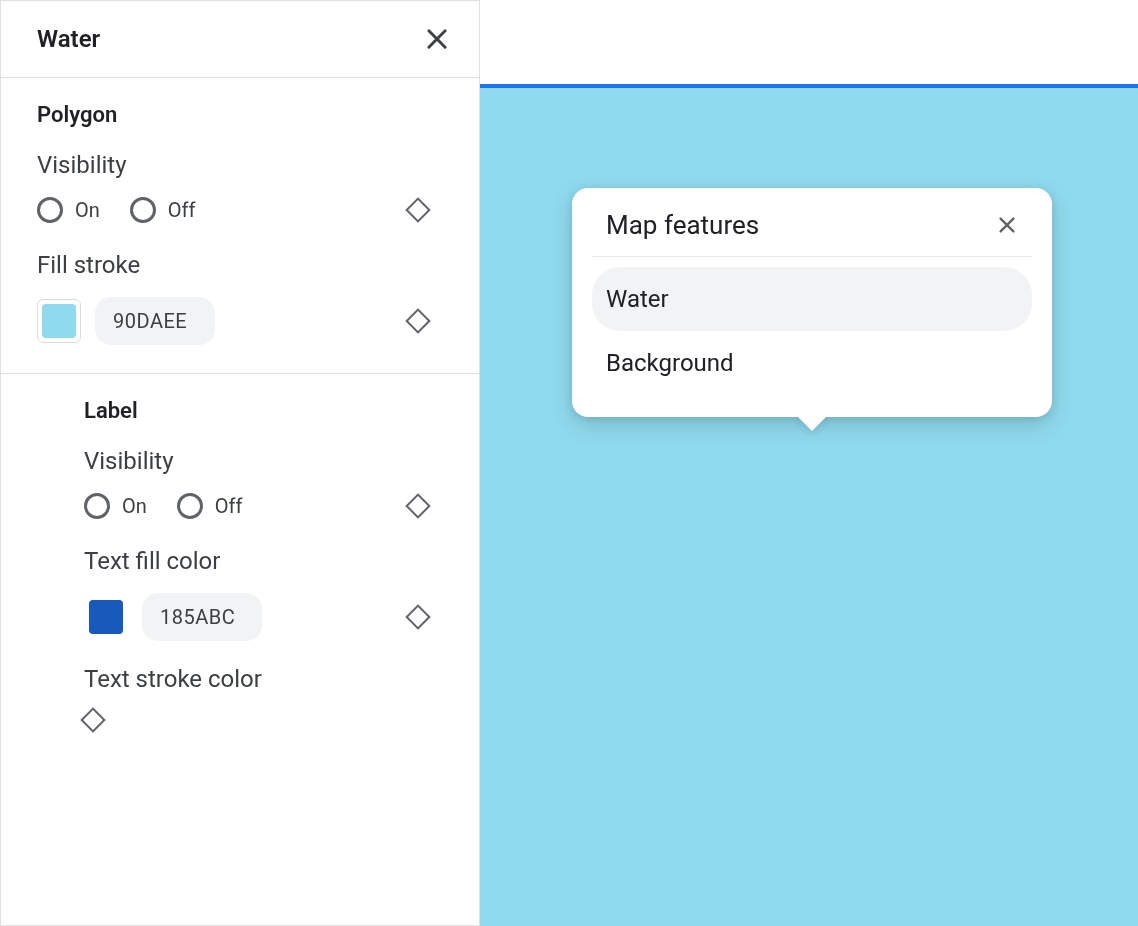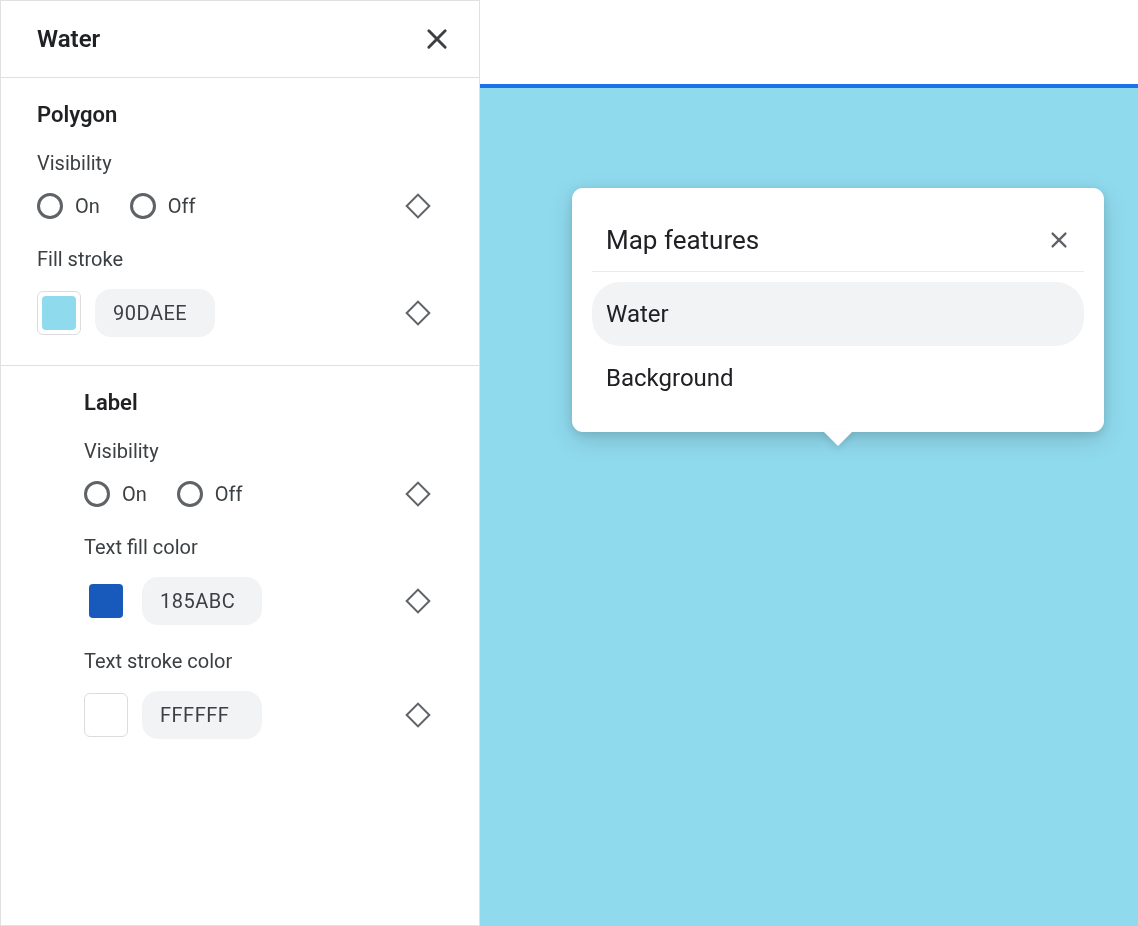--- a/index.html
+++ b/index.html
@@ -47,21 +47,21 @@
       border-bottom: none;
       margin-left: 47px;
     }
     .section-title {
       font-size: 22px;
       font-weight: 600;
       color: #202124;
       margin-bottom: 24px;
     }
     .field-label {
-      font-size: 20px;
+      font-size: 24px;
       color: #3c4043;
       margin-bottom: 18px;
       font-weight: 400;
     }
     .visibility-row {
       display: flex;
       align-items: center;
       justify-content: space-between;
       margin-bottom: 28px;
     }
@@ -150,25 +150,25 @@
       border-bottom: 4px solid #1a73e8;
     }
     .map-canvas {
       flex: 1;
       position: relative;
     }
     .popup {
       position: absolute;
       top: 100px;
       left: 92px;
-      width: 532px;
+      width: 480px;
       background: #fff;
-      border-radius: 11px;
+      border-radius: 16px;
       box-shadow: 0 8px 24px rgba(0,0,0,0.15), 0 2px 8px rgba(0,0,0,0.1);
-      padding: 37px 20px 22px 20px;
+      padding: 22px 20px 22px 20px;
     }
     .popup::after {
       content: '';
       position: absolute;
       bottom: -14px;
       left: 50%;
       transform: translateX(-50%);
       width: 0;
       height: 0;
       border-left: 16px solid transparent;
@@ -273,26 +273,20 @@
         <div class="color-swatch-wrap">
           <div class="color-swatch" style="background:#185ABC"></div>
         </div>
         <div class="color-hex">185ABC</div>
       </div>
       <div class="diamond"></div>
     </div>
 
     <div class="field-label">Text stroke color</div>
     <div class="color-row">
-      <div class="color-controls">
-        <div class="color-swatch-wrap bordered">
-          <div class="color-swatch" style="background:#FFFFFF"></div>
-        </div>
-        <div class="color-hex">FFFFFF</div>
-      </div>
       <div class="diamond"></div>
     </div>
   </div>
 </div>
 
 <div class="map-area">
   <div class="map-topbar"></div>
   <div class="map-canvas" style="background:#90DAEE">
     <div class="popup">
       <div class="popup-header">

